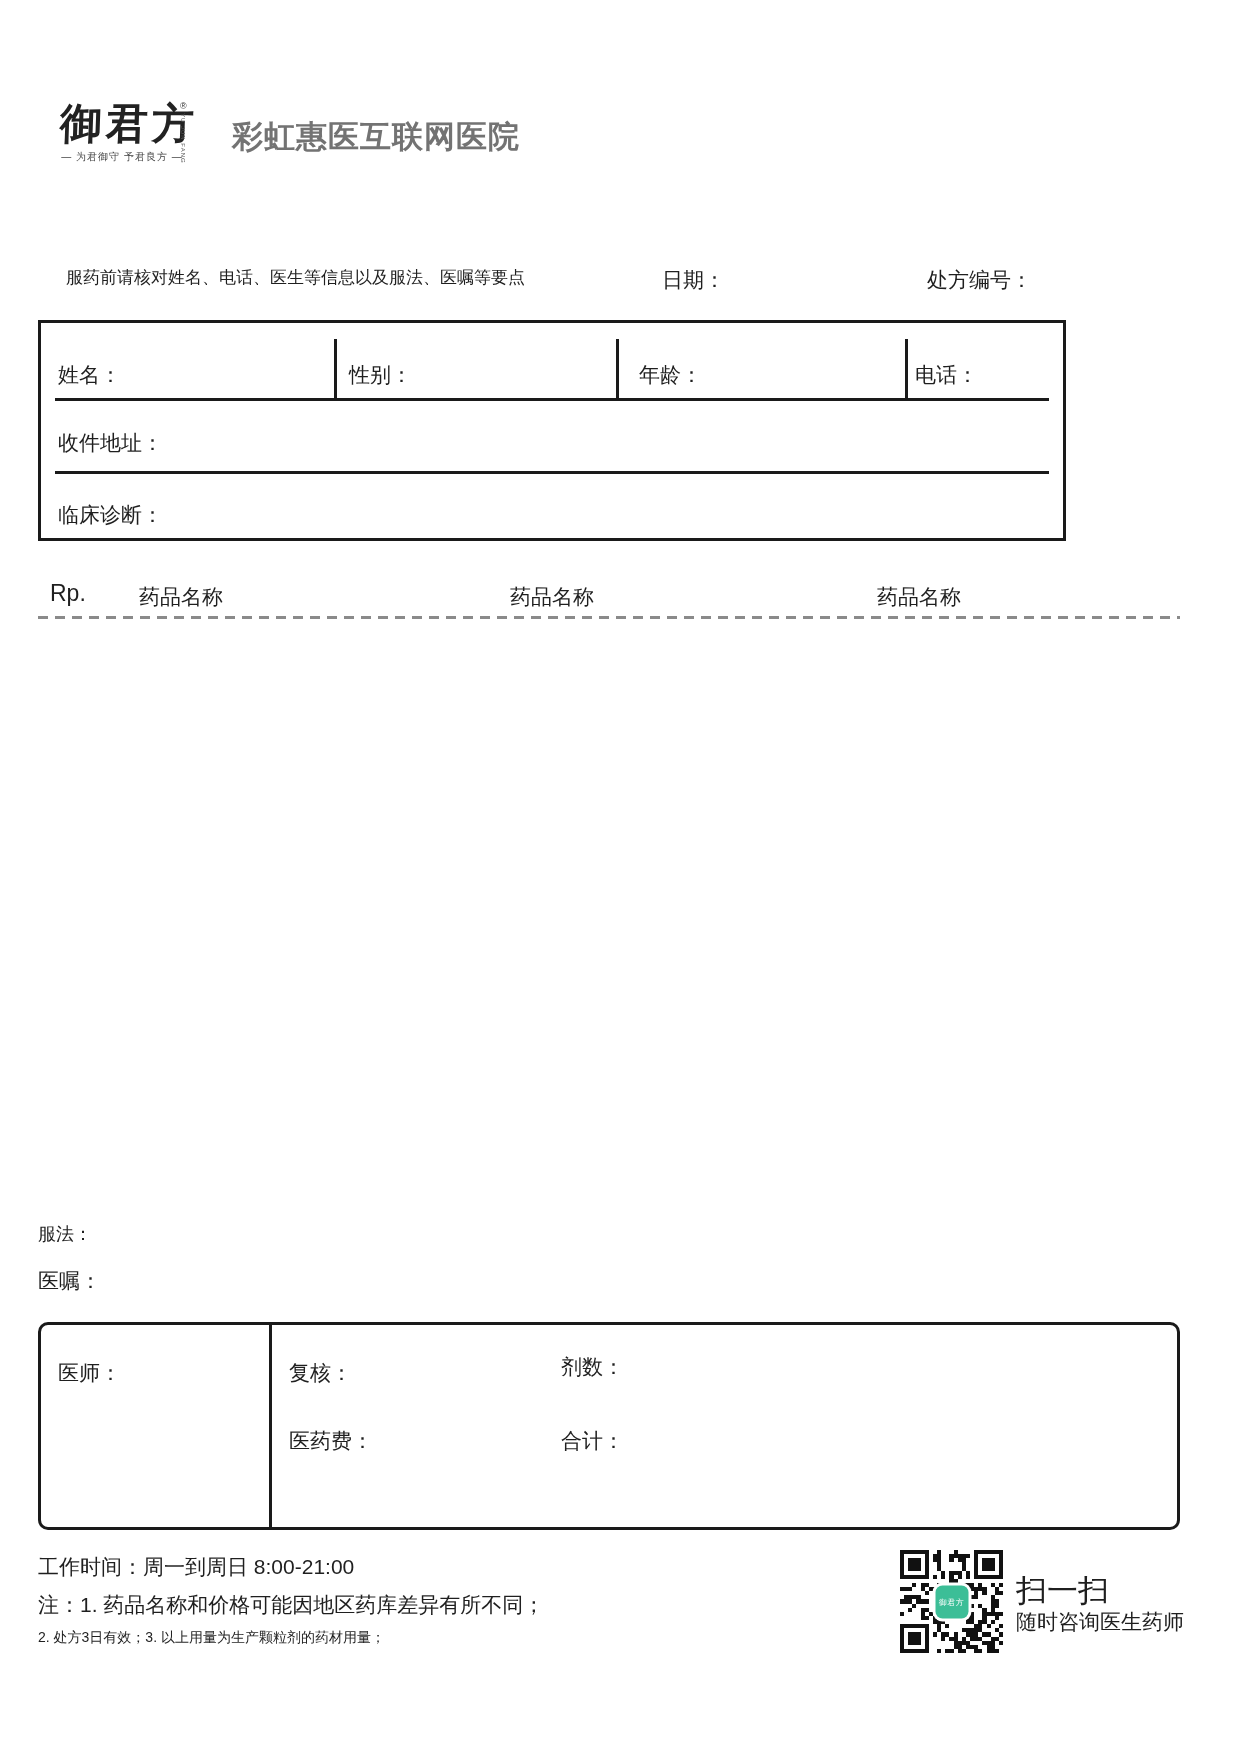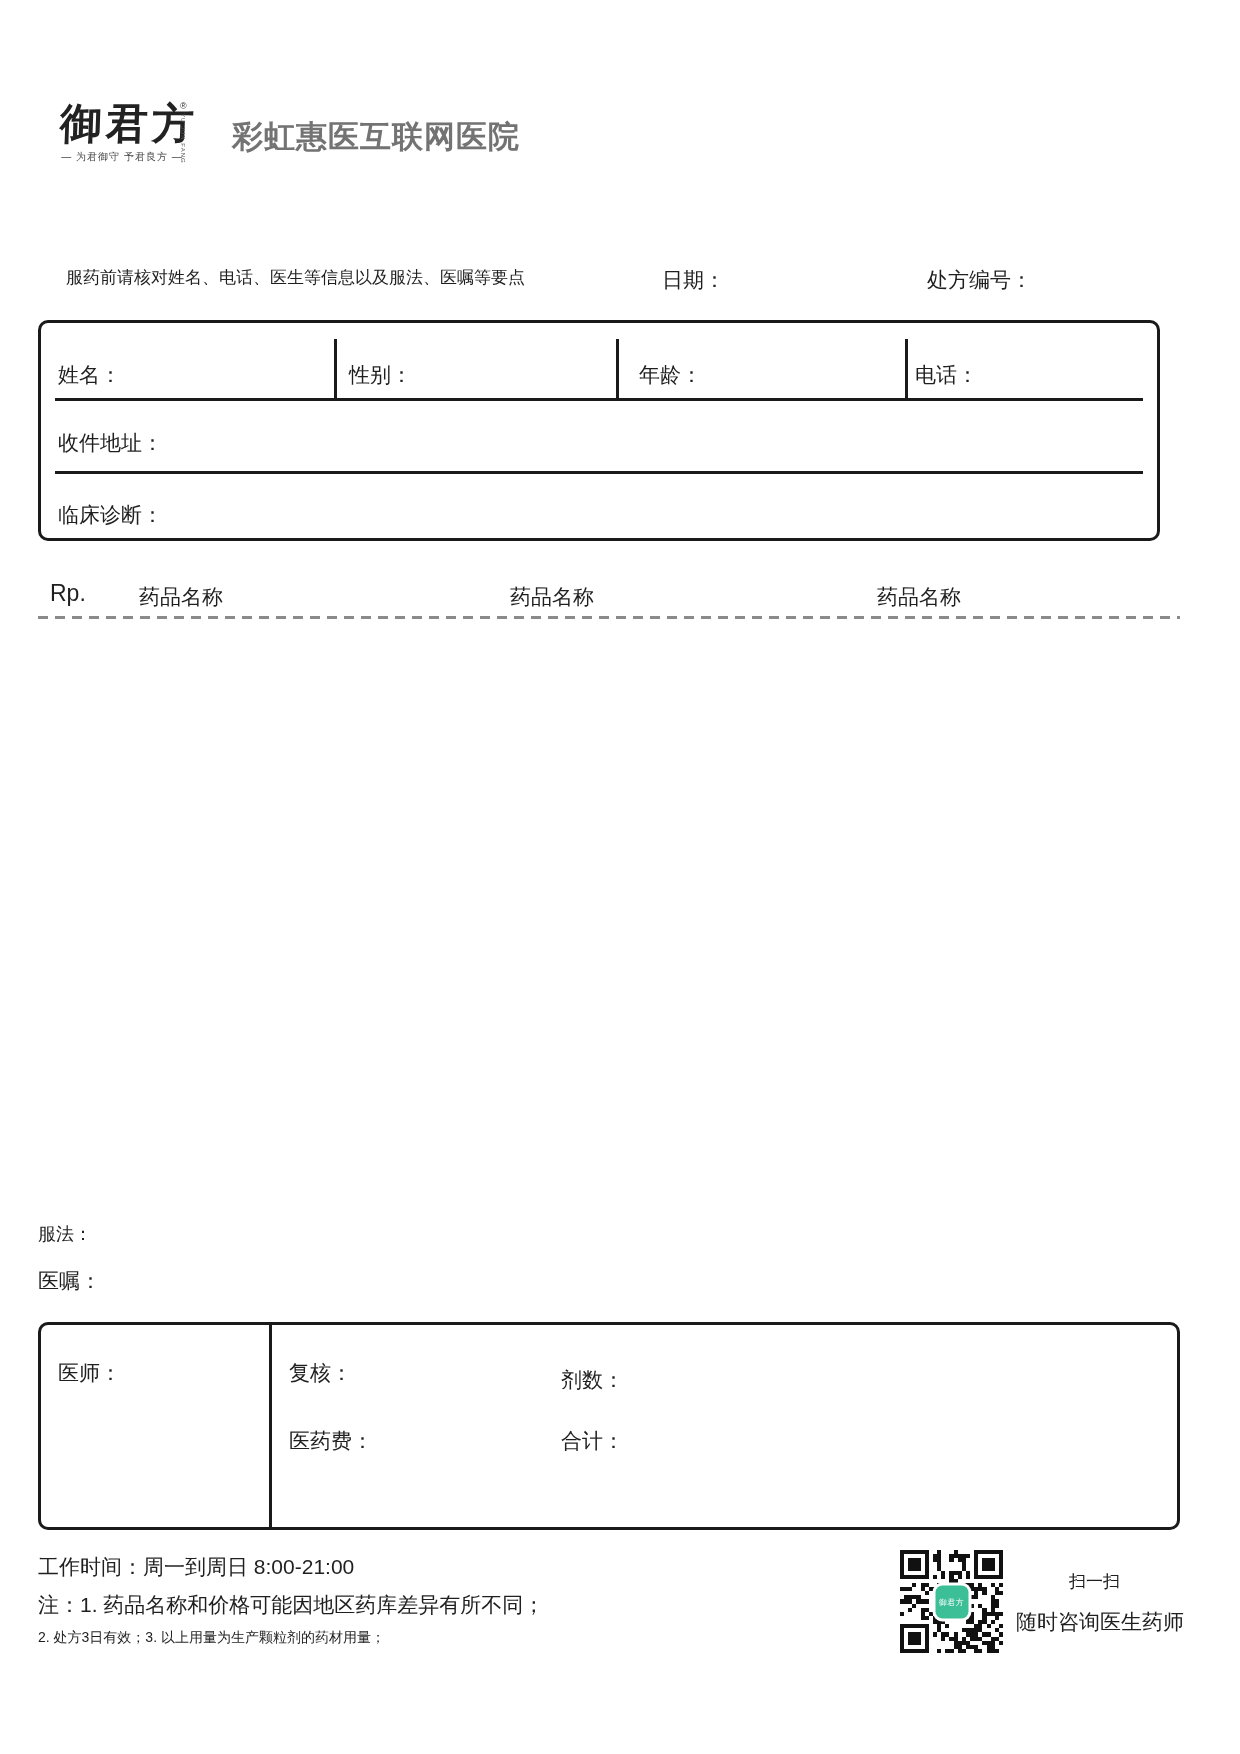--- a/index.html
+++ b/index.html
@@ -26,22 +26,22 @@
   .hospital-name{
     left:232px; top:116px; margin:0; font-size:31px; font-weight:900;
     letter-spacing:1px; color:#737373;
   }
   
   .notice{left:50px; top:266px; font-size:17px;margin-left:16px;}
   .date-label{left:662px; top:266px; font-size:21px;}
   .rxno-label{left:927px; top:266px; font-size:21px;}
   
   .patient-box{
-    left:38px; top:320px; width:1122px; height:221px;
-    border:3px solid var(--line); border-radius:10px; box-sizing:border-box;
+    left:38px; top:320px; width:1028px; height:221px;
+    border:3px solid var(--line); border-radius:0; box-sizing:border-box;
   }
   .patient-box .cell-label{position:absolute; font-size:21px; white-space:nowrap;}
   .vdiv{position:absolute; width:2.5px; background:var(--line);}
   .vdiv.r1{top:16px; height:59px;}
   .hline{position:absolute; left:14px; right:14px; height:3px; background:var(--line);}
   
   .rp-label{left:50px; top:580px; font-size:23px;}
   .drug-col{top:583px; font-size:21px;}
   .dashed-rule{
     left:38px; top:616px; width:1142px; height:3px;
@@ -62,21 +62,21 @@
   .note1{left:38px; top:1591px; font-size:21px;}
   .note2{left:38px; top:1629px; font-size:14px;}
   .qr-wrap{left:900px; top:1550px; width:103px; height:103px;}
   .qr-wrap svg{width:100%; height:100%; display:block;}
   .qr-logo{
     position:absolute; left:50%; top:50%; transform:translate(-50%,-50%);
     width:33px; height:33px; background:var(--qr-green); border-radius:7px;
     box-shadow:0 0 0 3px #fff; color:#fff; font-size:8px; letter-spacing:0.5px;
     display:flex; align-items:center; justify-content:center; white-space:nowrap;
   }
-  .scan-title{left:1069px; top:1570px; font-size:17px;}
+  .scan-title{left:1016px; top:1570px; font-size:31px;}
   .scan-sub{left:1016px; top:1608px; font-size:21px;}
 </style>
 </head>
 <body>
 
 <div class="page">
 
   <div class="abs logo-text">御君方</div>
   <div class="abs logo-side">
     <span class="logo-reg">®</span>
@@ -109,21 +109,21 @@
   <div class="abs drug-col" style="left:877px;">药品名称</div>
   <div class="abs dashed-rule"></div>
 
   <div class="abs method-label">服法：</div>
   <div class="abs advice-label">医嘱：</div>
 
   <div class="abs signoff-box">
     <div class="vdiv full" style="left:228px;"></div>
     <span class="cell-label" style="left:17px;  top:34px;">医师：</span>
     <span class="cell-label" style="left:248px; top:34px;">复核：</span>
-    <span class="cell-label" style="left:520px; top:41px;text-align:center;">剂数：</span>
+    <span class="cell-label" style="left:520px; top:28px;text-align:center;">剂数：</span>
     <span class="cell-label" style="left:248px; top:102px;">医药费：</span>
     <span class="cell-label" style="left:520px; top:102px;">合计：</span>
   </div>
 
   <div class="abs hours">工作时间：周一到周日 8:00-21:00</div>
   <div class="abs note1">注：1. 药品名称和价格可能因地区药库差异有所不同；</div>
   <div class="abs note2">2. 处方3日有效；3. 以上用量为生产颗粒剂的药材用量；</div>
 
   <div class="abs qr-wrap">
     <svg viewBox="0 0 25 25" shape-rendering="crispEdges">

